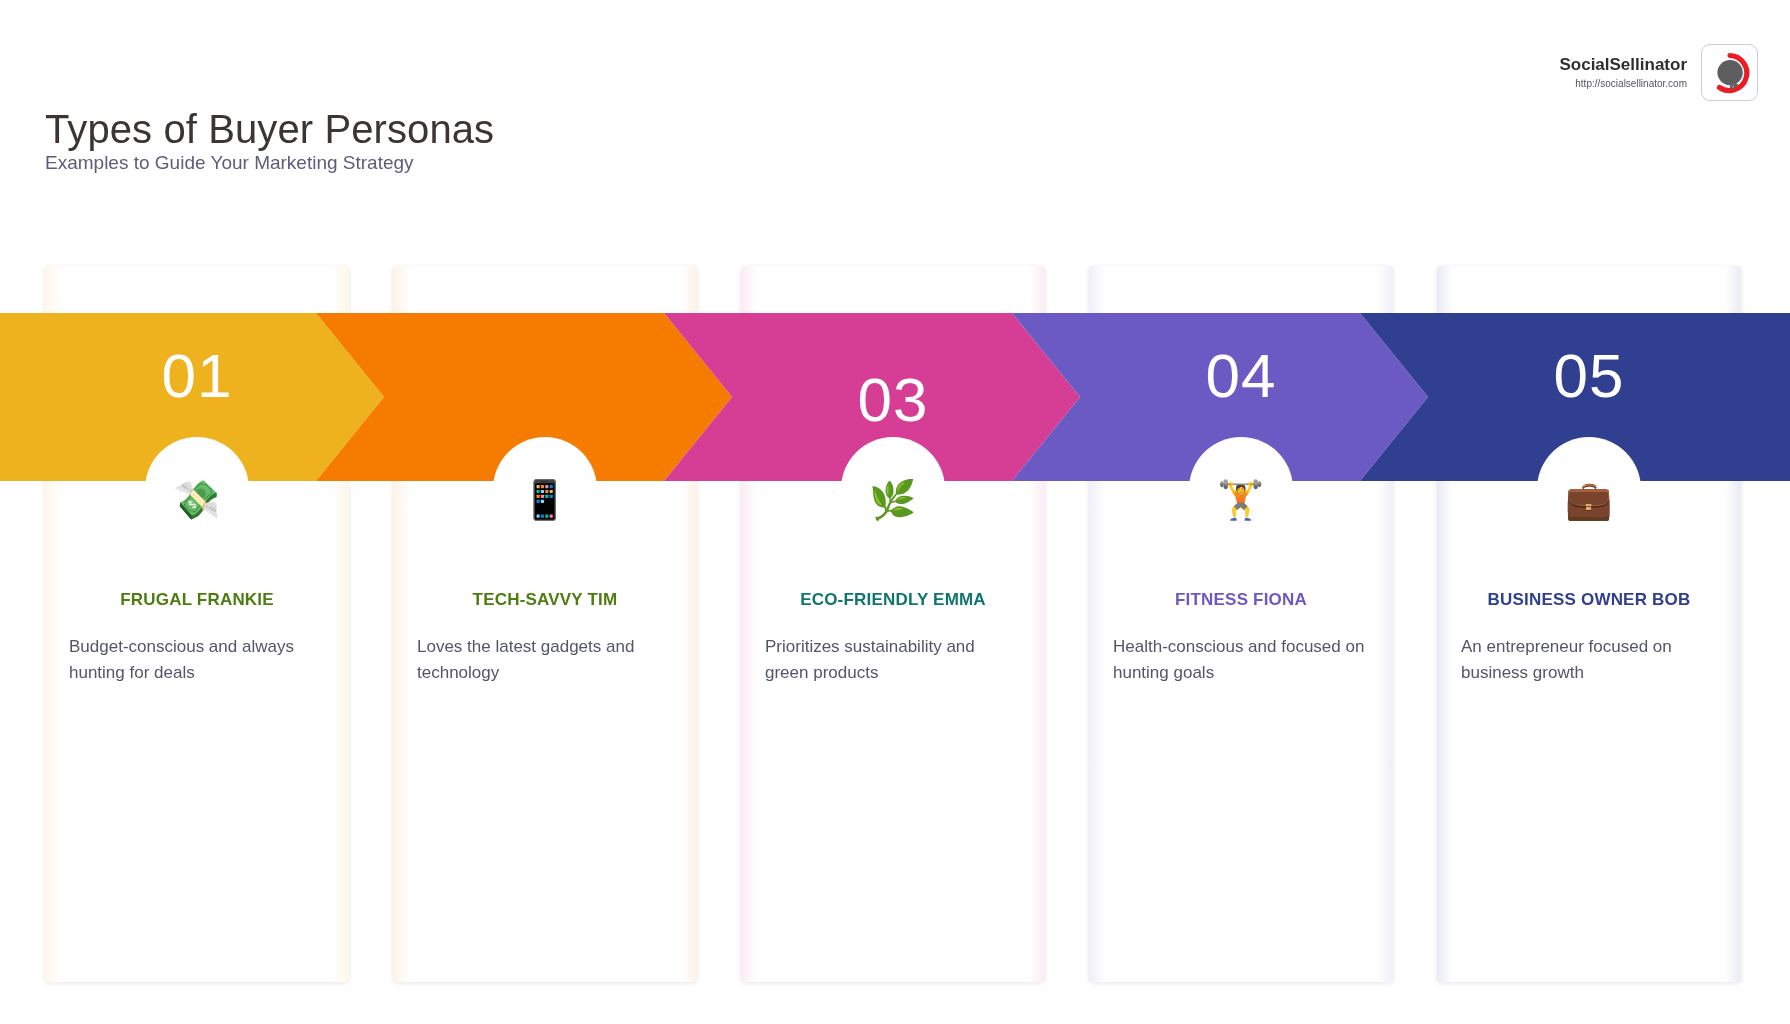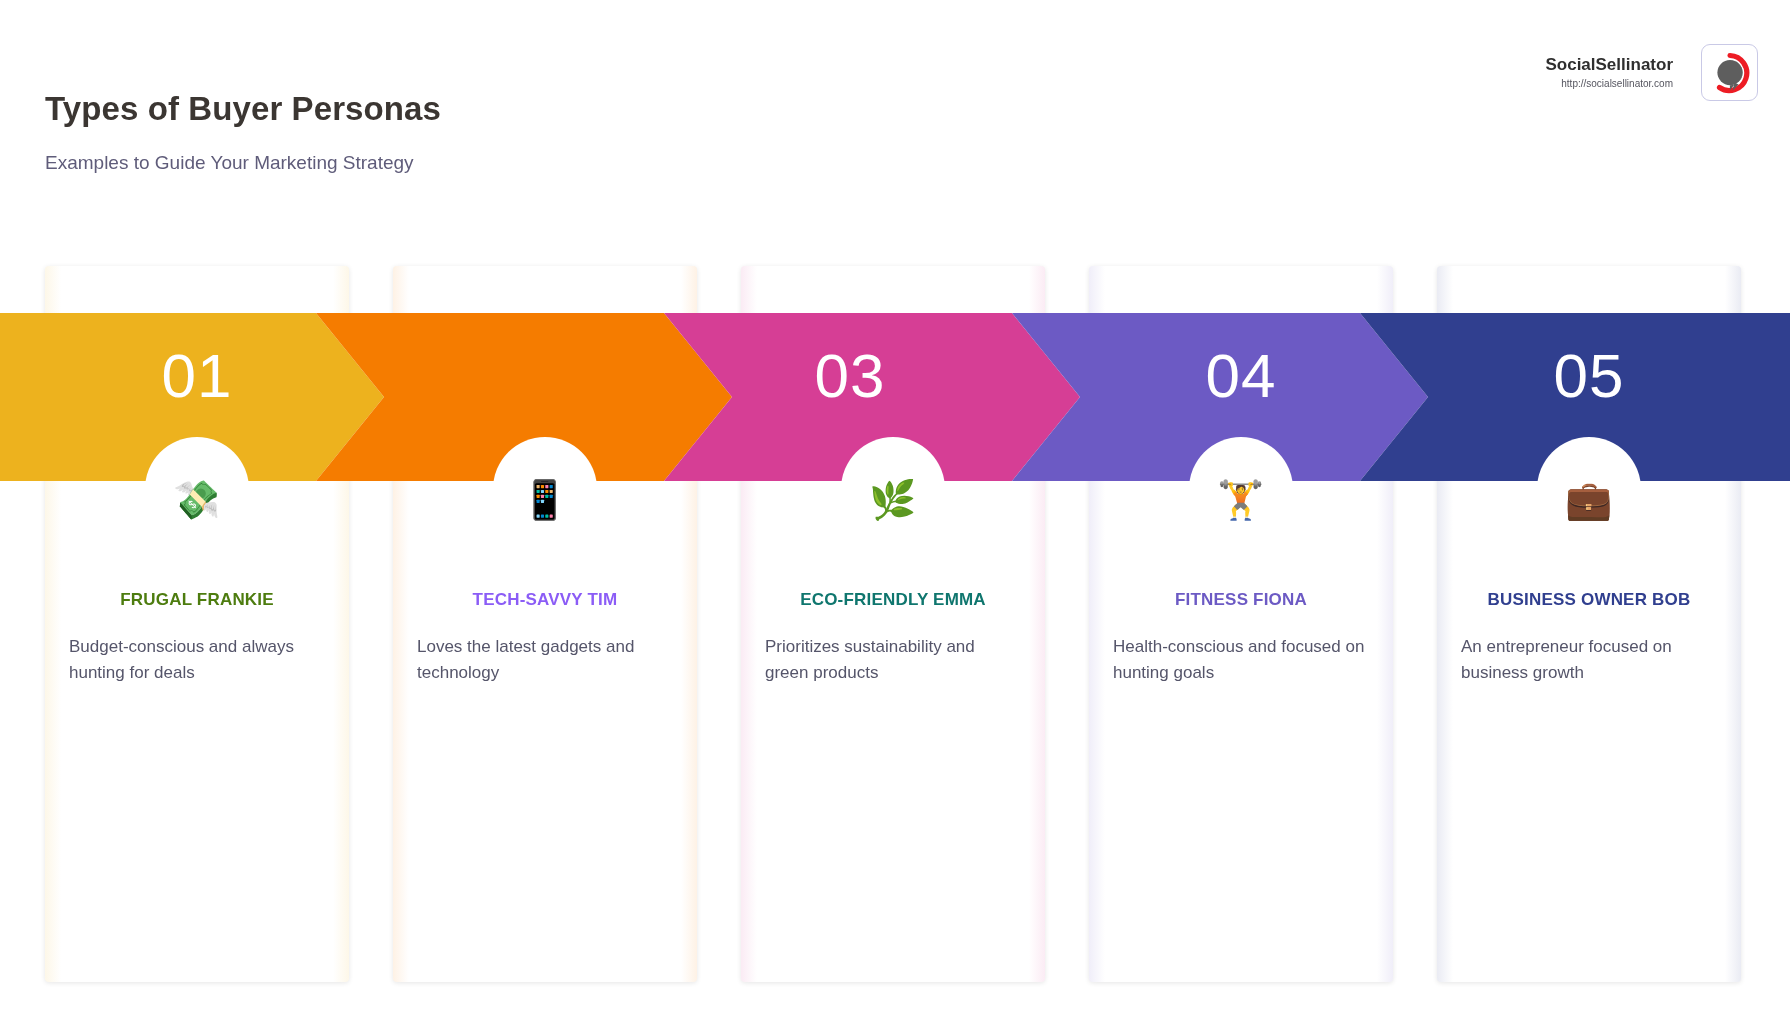--- a/index.html
+++ b/index.html
@@ -16,23 +16,23 @@
     position: relative;
     width: 1790px;
     height: 1024px;
     background: #ffffff;
   }
 
   
   .header-title {
     position: absolute;
     left: 45px;
-    top: 90px;
-    font-size: 33px;
-    font-weight: 700;
+    top: 107px;
+    font-size: 40px;
+    font-weight: 400;
     color: #3b3632;
     letter-spacing: 0.1px;
     white-space: nowrap;
   }
 
   .header-subtitle {
     position: absolute;
     left: 45px;
     top: 152px;
     font-size: 19px;
@@ -40,21 +40,21 @@
     color: #5f5c7a;
     white-space: nowrap;
   }
 
   .brand {
     position: absolute;
     right: 32px;
     top: 44px;
     display: flex;
     align-items: center;
-    gap: 28px;
+    gap: 14px;
   }
 
   .brand-text {
     text-align: right;
     line-height: 1.35;
   }
 
   .brand-name {
     font-size: 17px;
     font-weight: bold;
@@ -199,21 +199,21 @@
     <div class="cards-layer">
       <div class="card" id="card-0" style="left: 45px;">
         <div class="card-tint" style="background: linear-gradient(to right, rgba(237, 178, 30, 0.1) 0px, rgba(255, 255, 255, 0) 16px, rgba(255, 255, 255, 0) calc(100% - 16px), rgba(237, 178, 30, 0.1) 100%);"></div>
         <div class="card-icon">💸</div>
         <div class="card-label" style="color: #4d7c0f;">FRUGAL FRANKIE</div>
         <div class="card-desc">Budget-conscious and always hunting for deals</div>
       </div>
       <div class="card" id="card-1" style="left: 393px;">
         <div class="card-tint" style="background: linear-gradient(to right, rgba(245, 124, 0, 0.1) 0px, rgba(255, 255, 255, 0) 16px, rgba(255, 255, 255, 0) calc(100% - 16px), rgba(245, 124, 0, 0.1) 100%);"></div>
         <div class="card-icon">📱</div>
-        <div class="card-label" style="color: #8b5cf6;">TECH-SAVVY TIM</div>
+        <div class="card-label" style="color: #4d7c0f;">TECH-SAVVY TIM</div>
         <div class="card-desc">Loves the latest gadgets and technology</div>
       </div>
       <div class="card" id="card-2" style="left: 741px;">
         <div class="card-tint" style="background: linear-gradient(to right, rgba(214, 62, 149, 0.1) 0px, rgba(255, 255, 255, 0) 16px, rgba(255, 255, 255, 0) calc(100% - 16px), rgba(214, 62, 149, 0.1) 100%);"></div>
         <div class="card-icon">🌿</div>
         <div class="card-label" style="color: #0f766e;">ECO-FRIENDLY EMMA</div>
         <div class="card-desc">Prioritizes sustainability and green products</div>
       </div>
       <div class="card" id="card-3" style="left: 1089px;">
         <div class="card-tint" style="background: linear-gradient(to right, rgba(108, 90, 196, 0.1) 0px, rgba(255, 255, 255, 0) 16px, rgba(255, 255, 255, 0) calc(100% - 16px), rgba(108, 90, 196, 0.1) 100%);"></div>
@@ -245,18 +245,18 @@
           <path id="chev-0" d="M0,0 L316,0 L384,84 L316,168 L0,168 Z" fill="#EDB21E"></path>
           <path id="chev-1" d="M316,0 L664,0 L732,84 L664,168 L316,168 L384,84 Z" fill="#F57C00"></path>
           <path id="chev-2" d="M664,0 L1012,0 L1080,84 L1012,168 L664,168 L732,84 Z" fill="#D63E95"></path>
           <path id="chev-3" d="M1012,0 L1360,0 L1428,84 L1360,168 L1012,168 L1080,84 Z" fill="#6C5AC4"></path>
           <path id="chev-4" d="M1360,0 L1790,0 L1790,168 L1360,168 L1428,84 Z" fill="#303F8F"></path>
         </g>
       </svg>
     </div>
 
     <div class="chev-num" id="num-0" style="left: 45px; width: 304px;">01</div>
-    <div class="chev-num" id="num-2" style="left: 698px; width: 304px;">03</div>
+    <div class="chev-num" id="num-2" style="left: 741px; width: 304px; margin-top: 24px;">03</div>
     <div class="chev-num" id="num-3" style="left: 1089px; width: 304px;">04</div>
     <div class="chev-num" id="num-4" style="left: 1437px; width: 304px;">05</div>
 
   </div>
 </div>
 
 </body></html>

